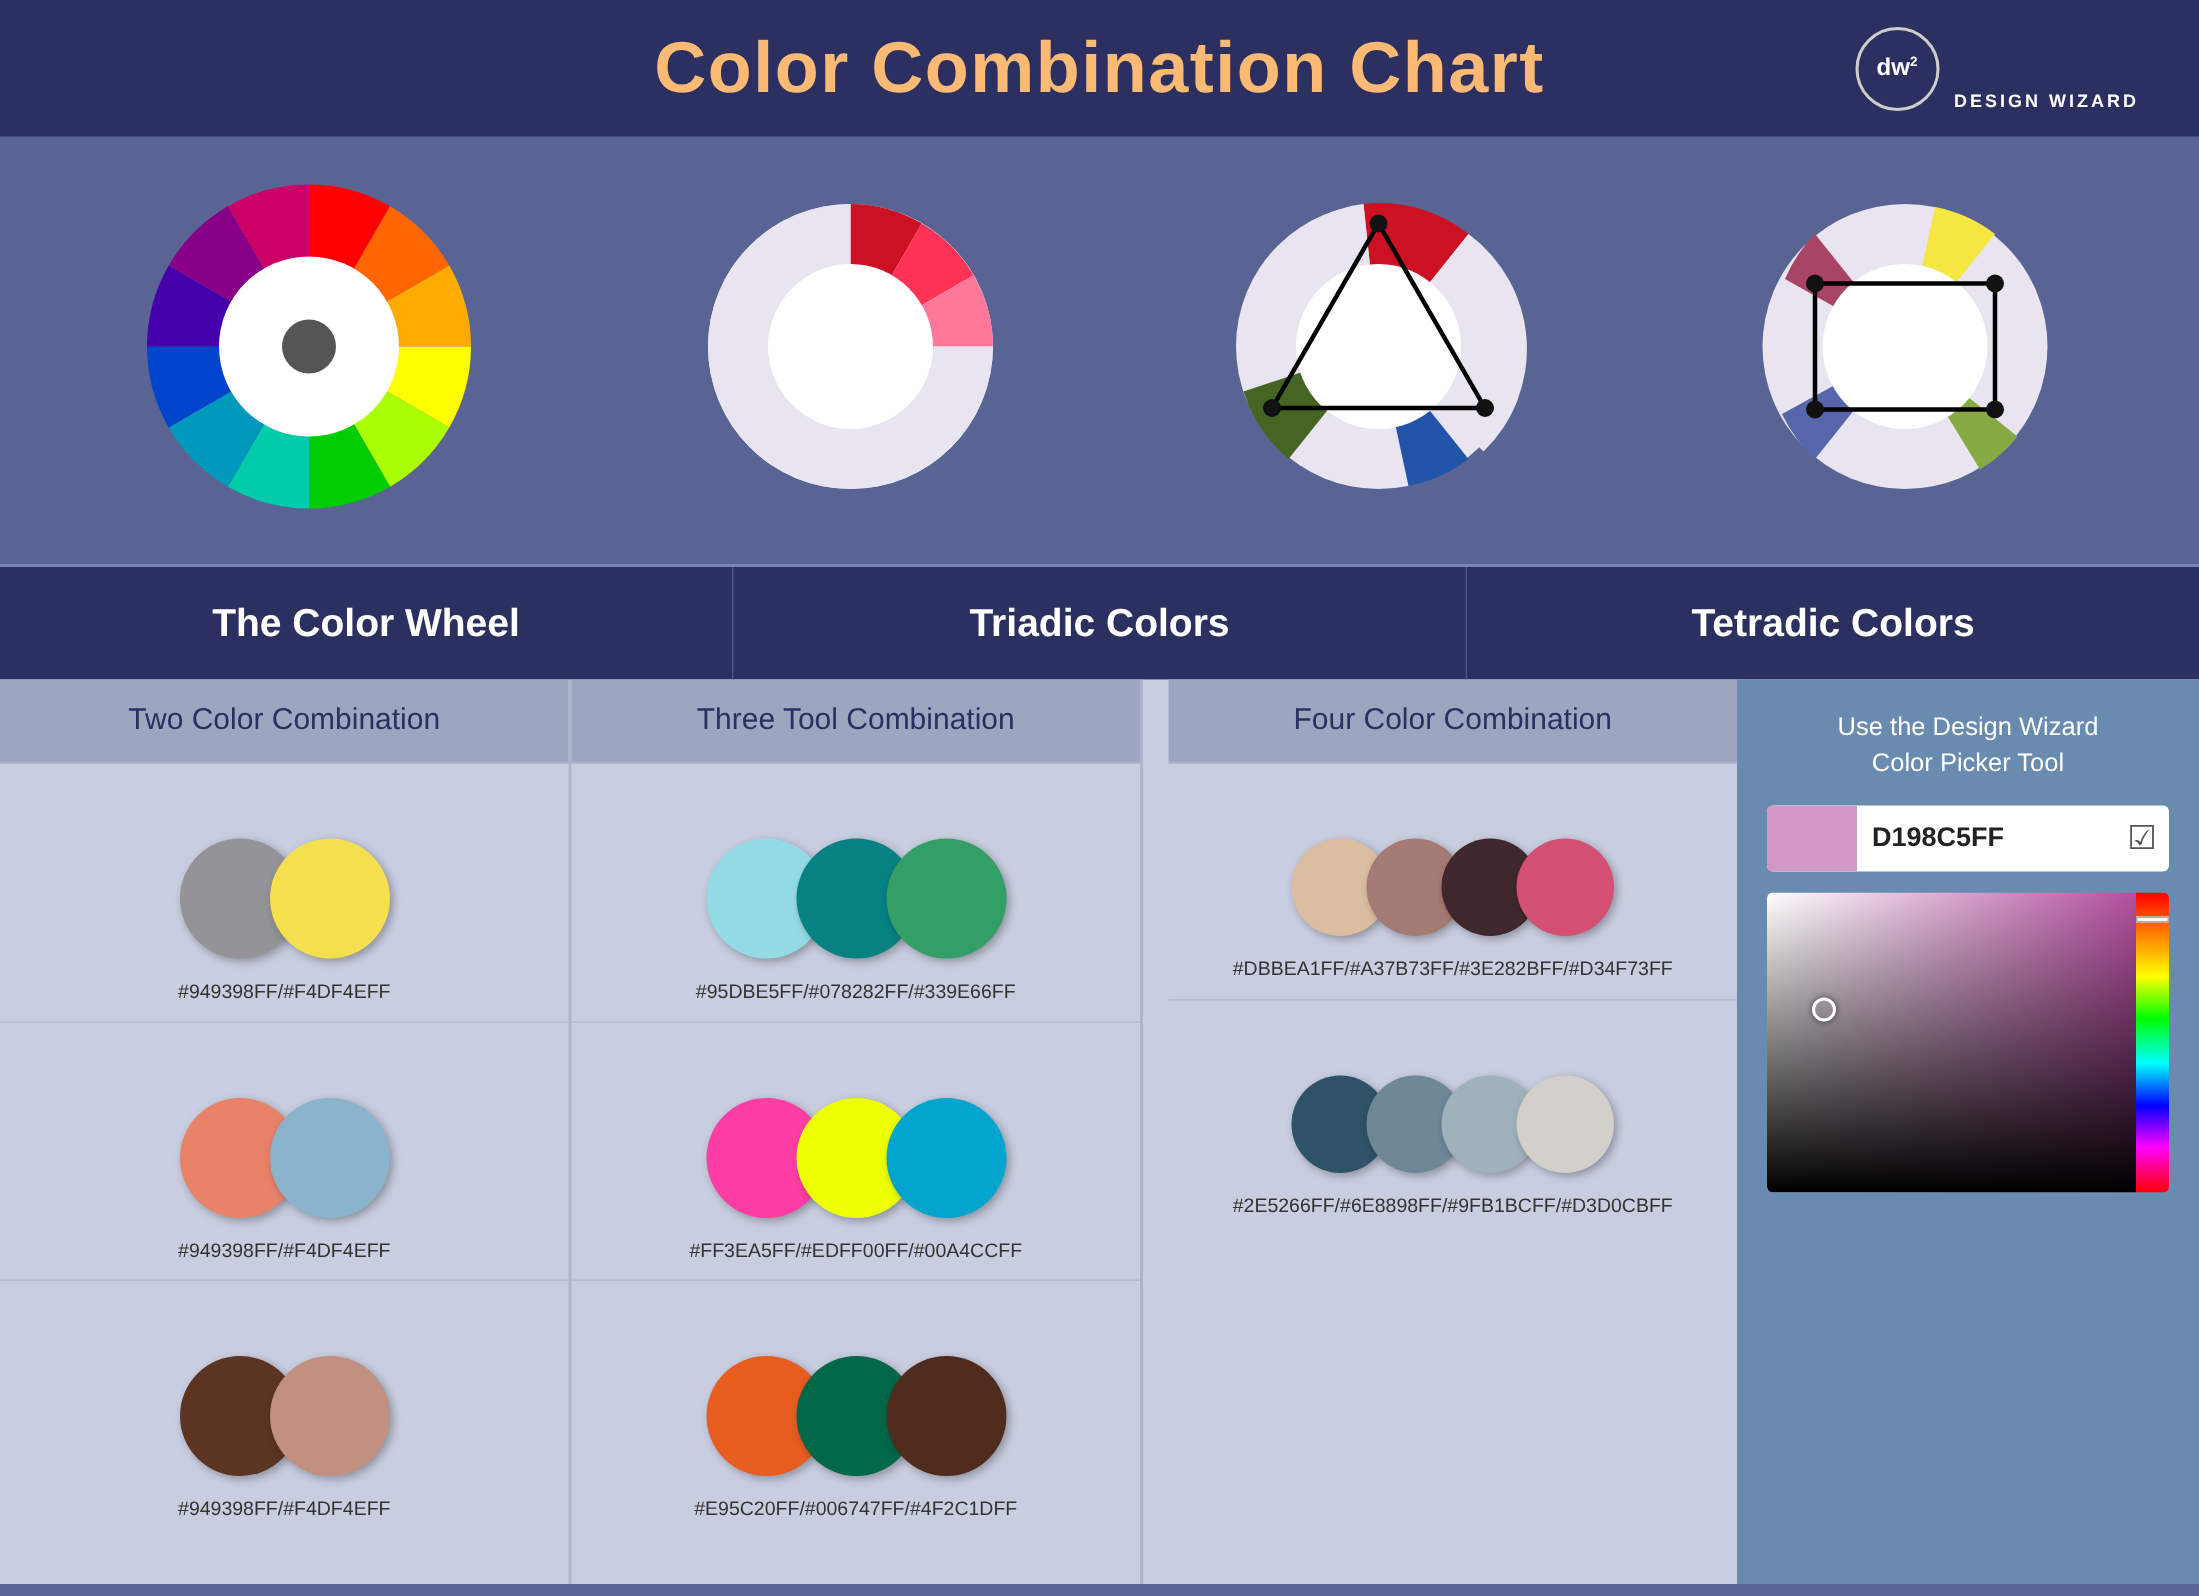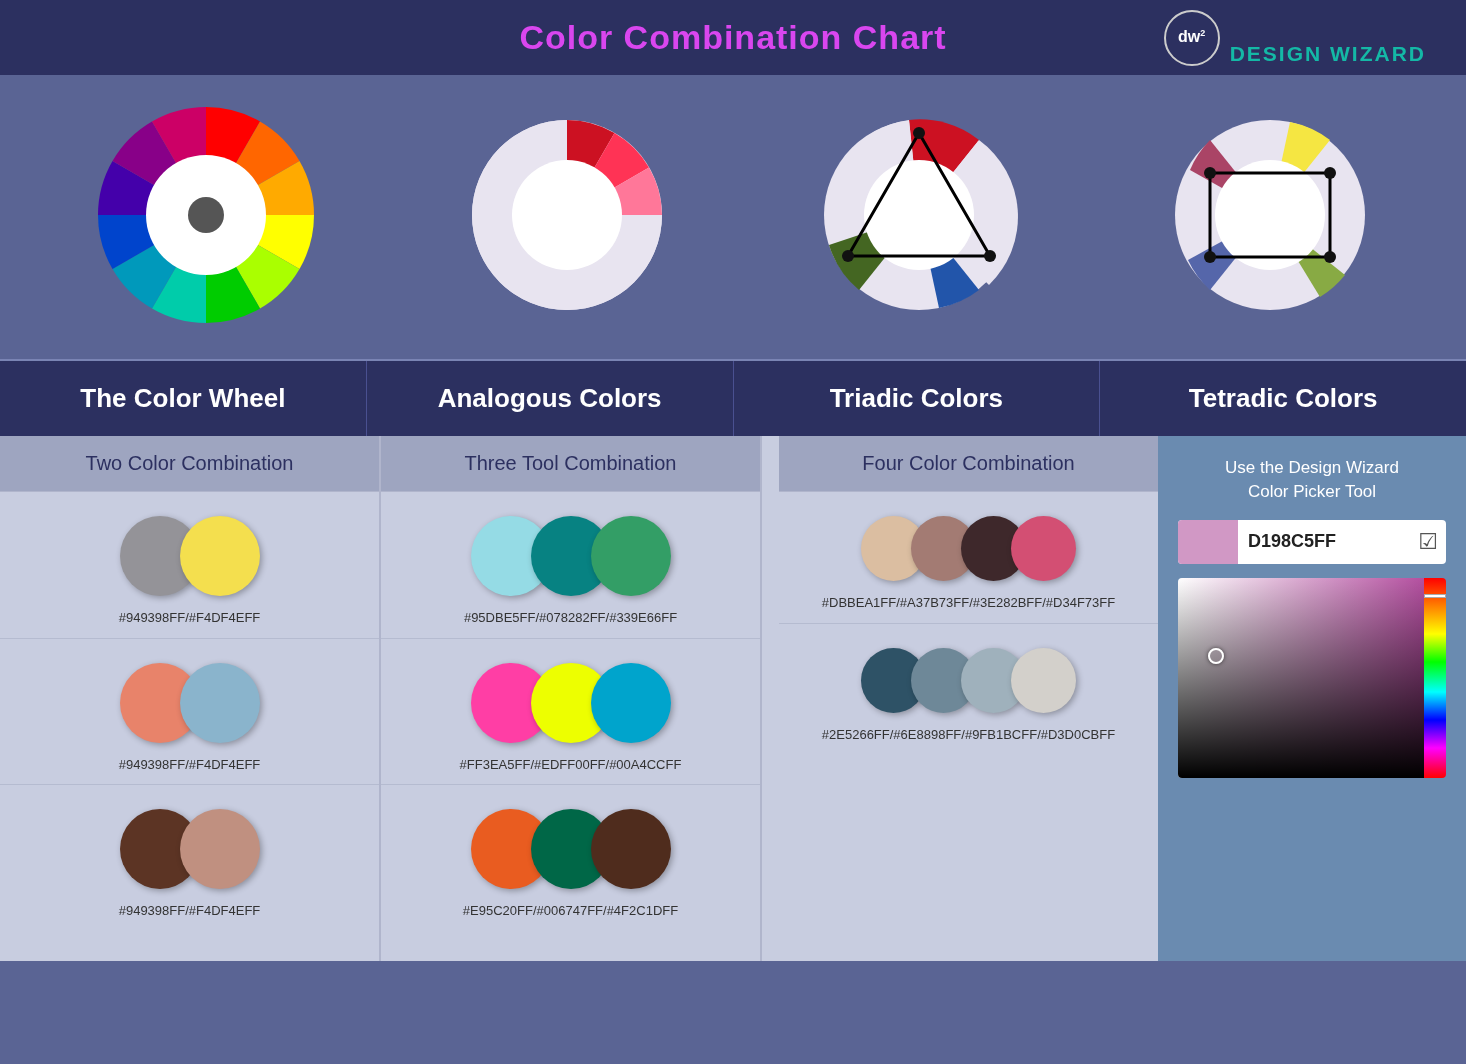--- a/index.html
+++ b/index.html
@@ -8,22 +8,22 @@
     
     .header {
       background: #2c3060;
       display: flex;
       align-items: center;
       justify-content: center;
       padding: 18px 40px;
       position: relative;
     }
     .header-title {
-      color: #d946ef;
-      font-size: 34px;
+      color: #fdba74;
+      font-size: 48px;
       font-weight: 900;
       letter-spacing: 1px;
     }
     .dw-logo {
       position: absolute;
       right: 40px;
       top: 50%;
       transform: translateY(-50%);
       display: flex;
       align-items: flex-end;
@@ -36,21 +36,21 @@
       display: flex;
       align-items: center;
       justify-content: center;
       color: white;
       font-size: 16px;
       font-weight: bold;
       position: relative;
     }
     .dw-circle span { position: relative; }
     .dw-sup { font-size: 9px; vertical-align: super; }
-    .dw-brand { color: #14b8a6; font-size: 21px; font-weight: bold; letter-spacing: 2px; }
+    .dw-brand { color: #ffffff; font-size: 12px; font-weight: bold; letter-spacing: 2px; }
 
     
     .wheels-section {
       background: #5a6494;
       display: flex;
       align-items: center;
       justify-content: space-around;
       padding: 30px 20px;
       border-bottom: 2px solid #7a84b4;
     }
@@ -105,20 +105,21 @@
       font-weight: 500;
       border-bottom: 1px solid #b0b5cc;
     }
 
     .combo-item {
       display: flex;
       flex-direction: column;
       align-items: center;
       padding: 24px 10px 10px;
       border-bottom: 1px solid #b5bbd0;
+      margin-top: 26px;
     }
     .combo-item:last-child { border-bottom: none; }
 
     .circles-row {
       display: flex;
       align-items: center;
       margin-bottom: 12px;
     }
     .color-circle {
       width: 80px; height: 80px;
@@ -342,23 +343,20 @@
     </svg>
   </div>
 
 </div>
 
 <div class="labels-row">
   <div class="label-cell">
     <span class="section-label">The Color Wheel</span>
   </div>
   <div class="label-cell">
-    <span class="section-label">Analogous Colors</span>
-  </div>
-  <div class="label-cell">
     <span class="section-label">Triadic Colors</span>
   </div>
   <div class="label-cell">
     <span class="section-label">Tetradic Colors</span>
   </div>
 </div>
 
 <div class="main-content">
 
   <div class="combos-area">

